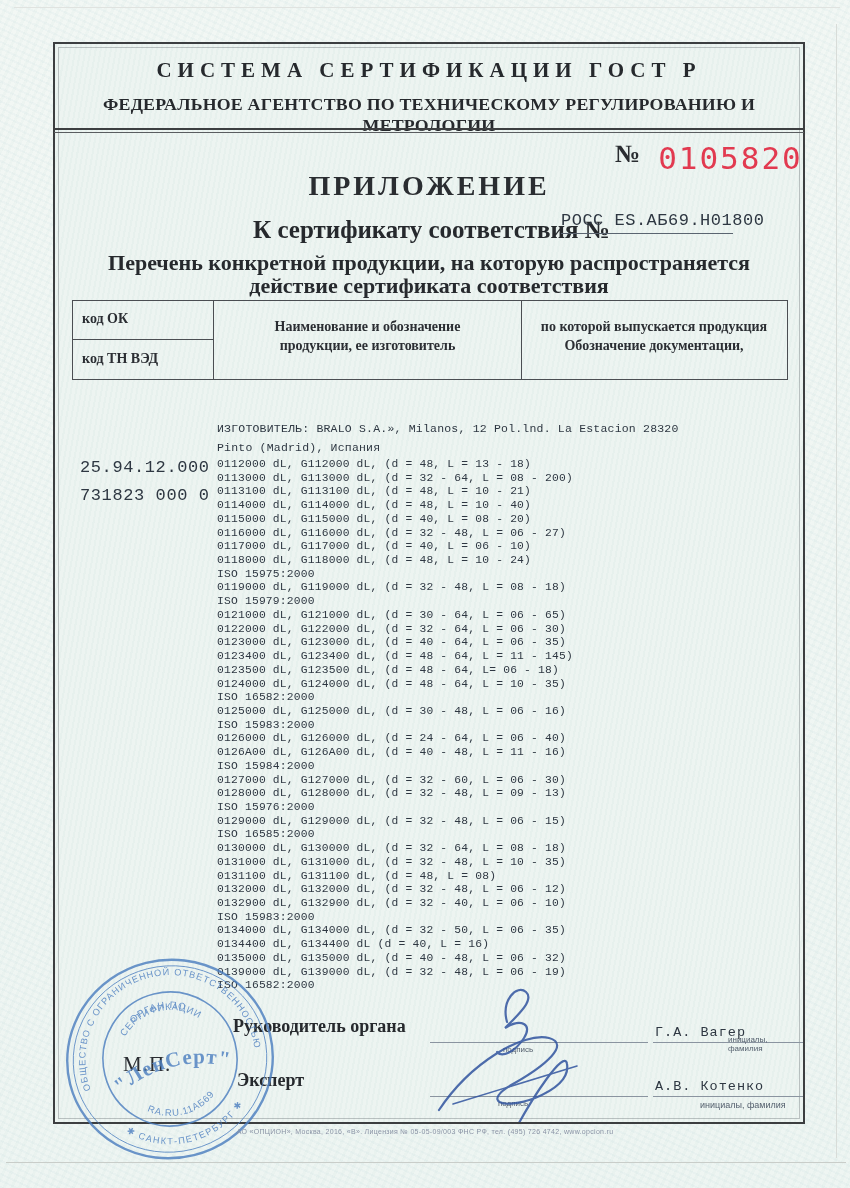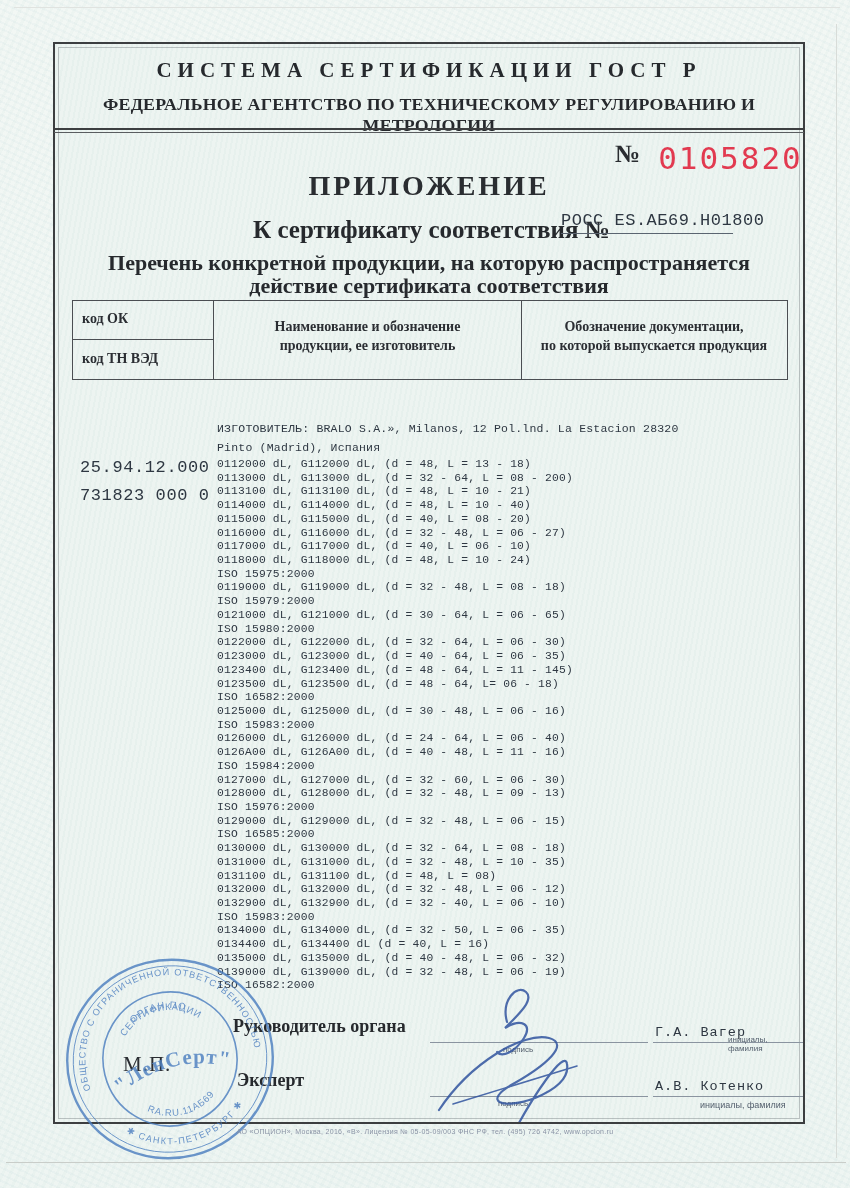--- a/index.html
+++ b/index.html
@@ -161,47 +161,47 @@
       <div class="v v1"></div>
       <div class="v v2"></div>
       <div class="h-half"></div>
       <div class="tcell c-ok">код ОК</div>
       <div class="tcell c-tnved">код ТН ВЭД</div>
       <div class="tcell c-name">
         <div>Наименование и обозначение</div>
         <div>продукции, ее изготовитель</div>
       </div>
       <div class="tcell c-doc">
+        <div>по которой выпускается продукция</div>
         <div>Обозначение документации,</div>
-        <div>по которой выпускается продукция</div>
       </div>
     </div>
 
     <div class="manufacturer">ИЗГОТОВИТЕЛЬ: BRALO S.A.», Milanos, 12 Pol.lnd. La Estacion 28320
 Pinto (Madrid), Испания</div>
     <div class="code-ok">25.94.12.000</div>
     <div class="code-tnved">731823 000 0</div>
     <div class="products">
         <div class="pline">0112000 dL, G112000 dL, (d = 48, L = 13 - 18)</div>
         <div class="pline">0113000 dL, G113000 dL, (d = 32 - 64, L = 08 - 200)</div>
         <div class="pline">0113100 dL, G113100 dL, (d = 48, L = 10 - 21)</div>
         <div class="pline">0114000 dL, G114000 dL, (d = 48, L = 10 - 40)</div>
         <div class="pline">0115000 dL, G115000 dL, (d = 40, L = 08 - 20)</div>
         <div class="pline">0116000 dL, G116000 dL, (d = 32 - 48, L = 06 - 27)</div>
         <div class="pline">0117000 dL, G117000 dL, (d = 40, L = 06 - 10)</div>
         <div class="pline">0118000 dL, G118000 dL, (d = 48, L = 10 - 24)</div>
         <div class="pline">ISO 15975:2000</div>
         <div class="pline">0119000 dL, G119000 dL, (d = 32 - 48, L = 08 - 18)</div>
         <div class="pline">ISO 15979:2000</div>
         <div class="pline">0121000 dL, G121000 dL, (d = 30 - 64, L = 06 - 65)</div>
-        <div class="pline">ISO 15980:2000</div>
         <div class="pline">0122000 dL, G122000 dL, (d = 32 - 64, L = 06 - 30)</div>
         <div class="pline">0123000 dL, G123000 dL, (d = 40 - 64, L = 06 - 35)</div>
         <div class="pline">0123400 dL, G123400 dL, (d = 48 - 64, L = 11 - 145)</div>
         <div class="pline">0123500 dL, G123500 dL, (d = 48 - 64, L= 06 - 18)</div>
+        <div class="pline">0124000 dL, G124000 dL, (d = 48 - 64, L = 10 - 35)</div>
         <div class="pline">ISO 16582:2000</div>
         <div class="pline">0125000 dL, G125000 dL, (d = 30 - 48, L = 06 - 16)</div>
         <div class="pline">ISO 15983:2000</div>
         <div class="pline">0126000 dL, G126000 dL, (d = 24 - 64, L = 06 - 40)</div>
         <div class="pline">0126A00 dL, G126A00 dL, (d = 40 - 48, L = 11 - 16)</div>
         <div class="pline">ISO 15984:2000</div>
         <div class="pline">0127000 dL, G127000 dL, (d = 32 - 60, L = 06 - 30)</div>
         <div class="pline">0128000 dL, G128000 dL, (d = 32 - 48, L = 09 - 13)</div>
         <div class="pline">ISO 15976:2000</div>
         <div class="pline">0129000 dL, G129000 dL, (d = 32 - 48, L = 06 - 15)</div>

